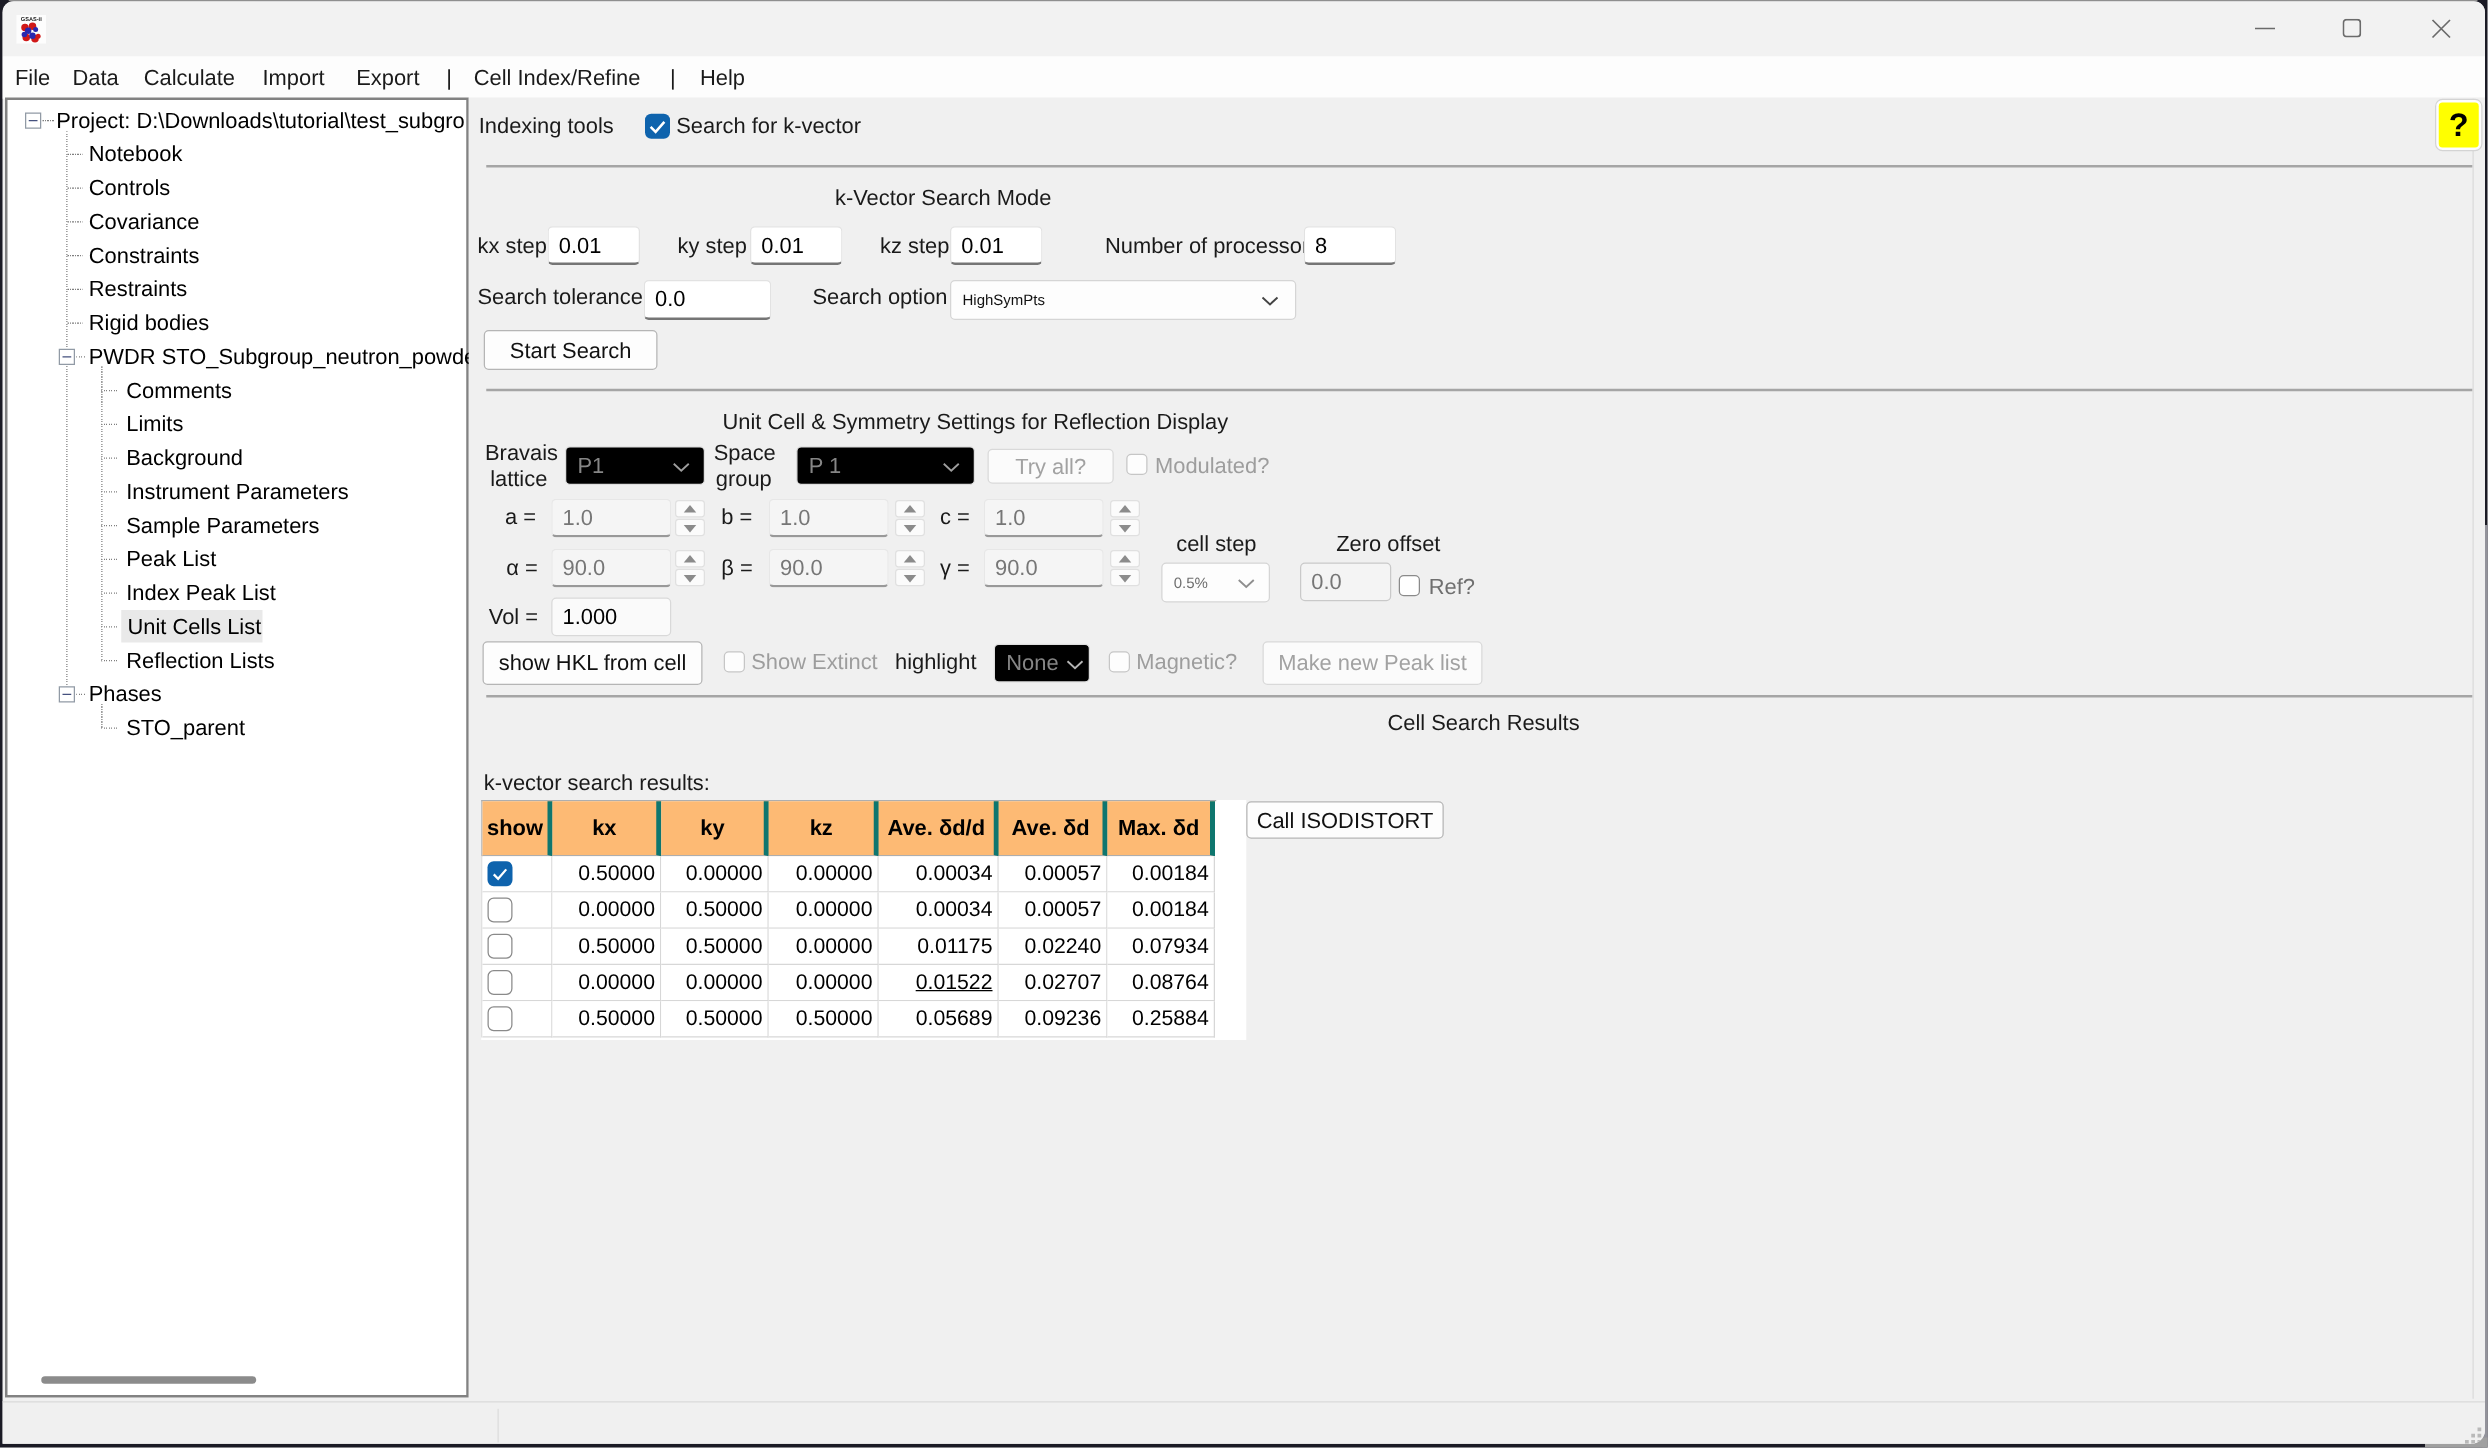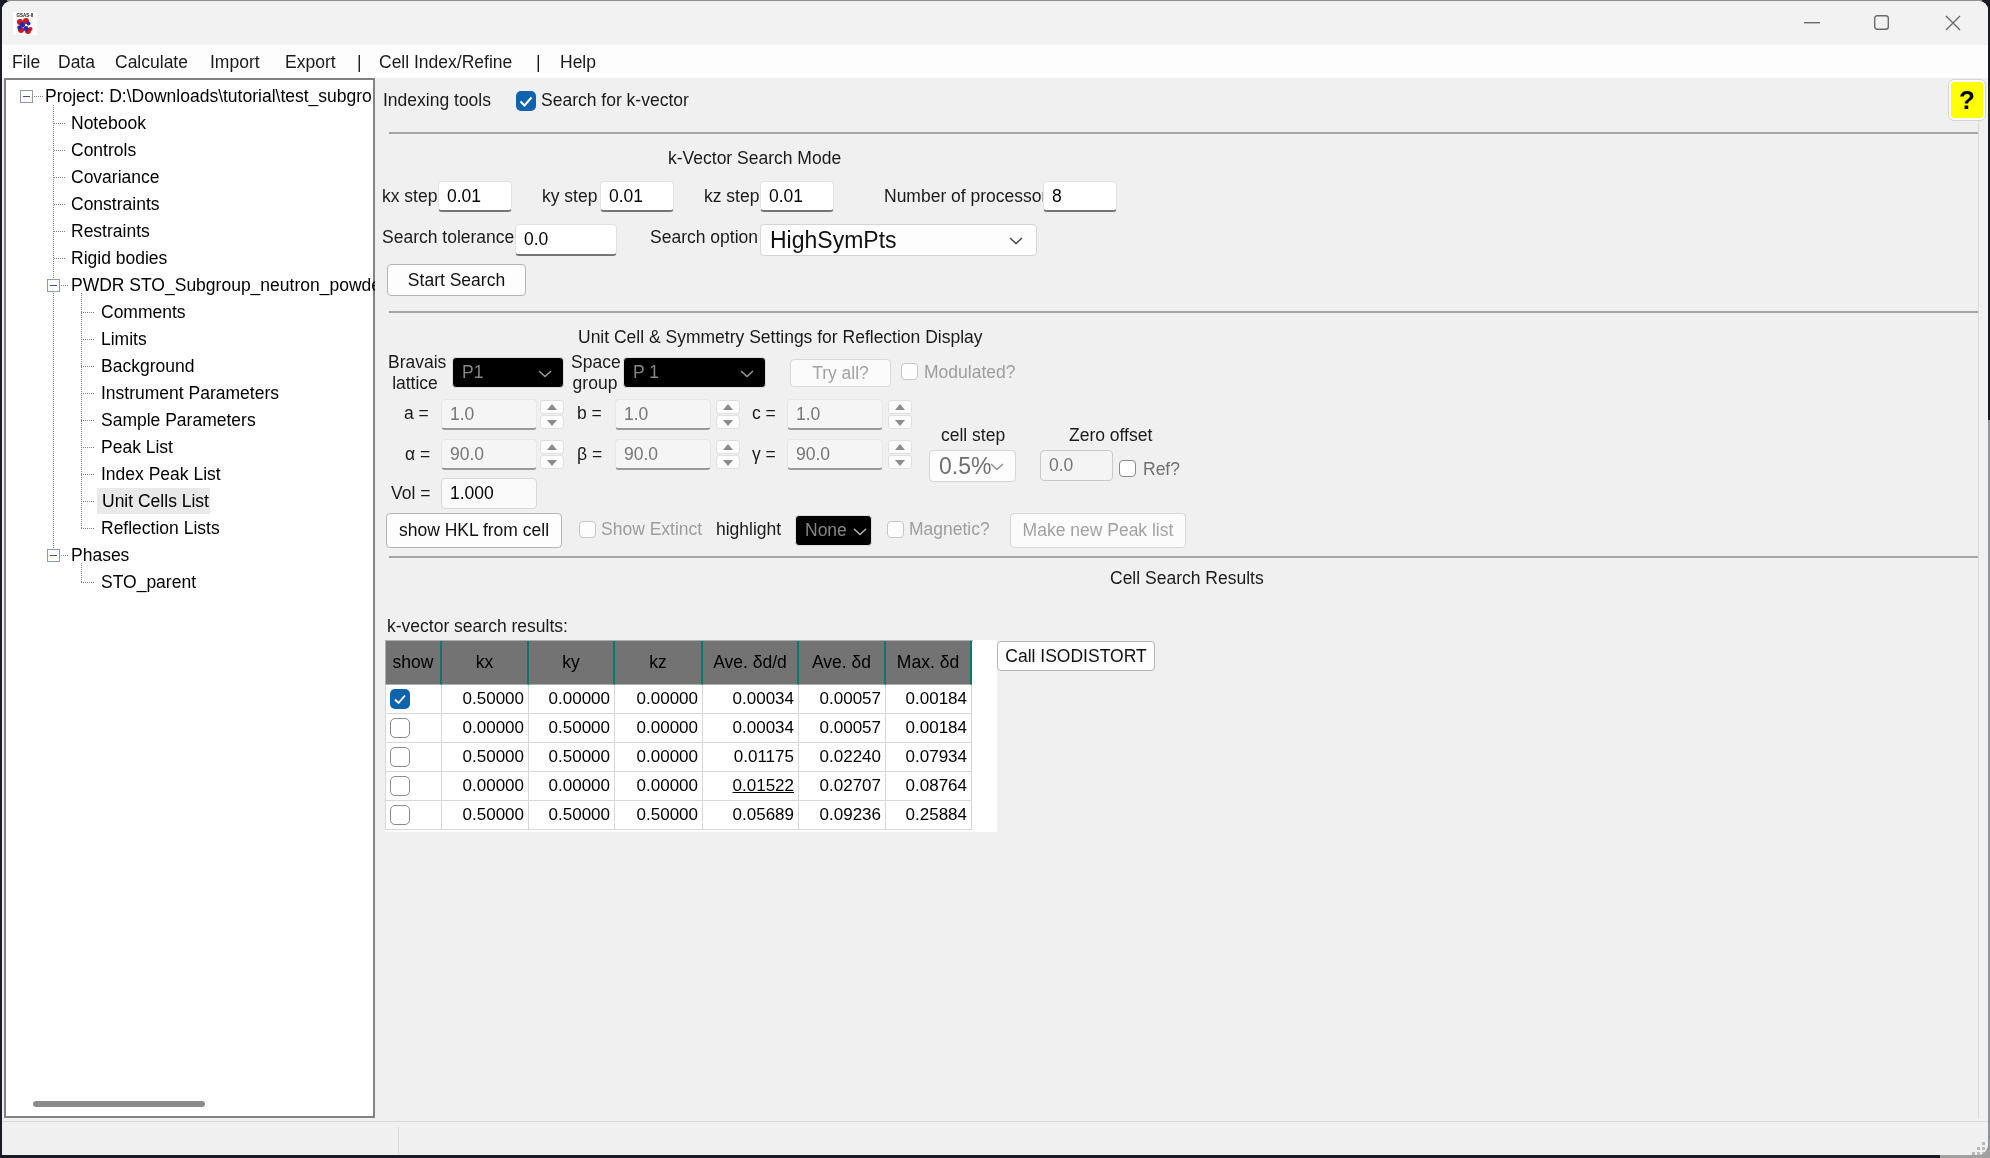--- a/index.html
+++ b/index.html
@@ -21,34 +21,34 @@
   #treehs{position:absolute;left:27px;top:1021px;width:172px;height:6px;background:#8b8b8b;border-radius:3px;}
   
   #rpanel{position:absolute;left:373px;top:77px;width:1613px;height:1042px;background:#f0f0f0;}
   .sep{position:absolute;height:2px;background:#a5a5a5;}
   .lbl{position:absolute;font-size:17.5px;color:#1a1a1a;white-space:nowrap;}
   .glbl{position:absolute;font-size:17.5px;color:#9d9d9d;white-space:nowrap;}
   .inp{position:absolute;background:#fff;border:1px solid #e2e2e2;border-bottom:2px solid #757575;border-radius:4px;font-size:17.5px;color:#000;padding:0 8px;display:flex;align-items:center;box-sizing:border-box;}
   .dinp{position:absolute;background:#f5f5f5;border:1px solid #e7e7e7;border-bottom:2px solid #999;border-radius:4px;font-size:17.5px;color:#767676;padding:0 8px;display:flex;align-items:center;box-sizing:border-box;}
   .btn{position:absolute;background:#fdfdfd;border:1px solid #b5b5b5;border-radius:4px;font-size:17.5px;color:#111;display:flex;align-items:center;justify-content:center;box-sizing:border-box;}
   .dbtn{position:absolute;background:#fbfbfb;border:1px solid #d9d9d9;border-radius:4px;font-size:17.5px;color:#a2a2a2;display:flex;align-items:center;justify-content:center;box-sizing:border-box;}
-  .combo{position:absolute;background:#fdfdfd;border:1px solid #d5d5d5;border-radius:4px;font-size:23px;color:#111;display:flex;align-items:center;box-sizing:border-box;padding:15px 9px;}
+  .combo{position:absolute;background:#fdfdfd;border:1px solid #d5d5d5;border-radius:4px;font-size:12px;color:#111;display:flex;align-items:center;box-sizing:border-box;padding:15px 9px;}
   .dcombo{position:absolute;background:#000000;border:1px solid #dedede;border-radius:4px;font-size:17.5px;color:#868686;display:flex;align-items:center;box-sizing:border-box;padding:0 9px;}
   .chev{position:absolute;}
   .cb{position:absolute;width:17px;height:17px;border:1px solid #8a8a8a;border-radius:4px;background:#fff;box-sizing:border-box;}
   .dcb{position:absolute;width:17px;height:17px;border:1px solid #c6c6c6;border-radius:4px;background:#fdfdfd;box-sizing:border-box;}
   .ccb{position:absolute;width:20px;height:20px;border-radius:5px;background:#0e63ad;}
   .spin{position:absolute;width:24px;height:30px;}
   .spin .u,.spin .d{position:absolute;left:0;width:24px;height:14px;background:#fbfbfb;border:1px solid #e0e0e0;border-radius:3px;box-sizing:border-box;}
   .spin .u{top:0;} .spin .d{top:15px;}
   .tri-u{position:absolute;left:6px;top:3px;width:0;height:0;border-left:5px solid transparent;border-right:5px solid transparent;border-bottom:6px solid #8b8b8b;}
   .tri-d{position:absolute;left:6px;top:4px;width:0;height:0;border-left:5px solid transparent;border-right:5px solid transparent;border-top:6px solid #8b8b8b;}
   
   .gridwrap{position:absolute;left:10px;top:562px;width:612px;height:192px;background:#fff;}
-  .hcell{position:absolute;background:#737373;border-right:2px solid #0f766e;border-bottom:1px solid #aeaeae;box-sizing:border-box;font-size:17.5px;font-weight:normal;color:#000;display:flex;align-items:center;justify-content:center;}
+  .hcell{position:absolute;background:#fdba74;border-right:4px solid #0f766e;border-bottom:1px solid #aeaeae;box-sizing:border-box;font-size:17.5px;font-weight:bold;color:#000;display:flex;align-items:center;justify-content:center;}
   .dcell{position:absolute;background:#fff;border-right:1px solid #d7d7d7;border-bottom:1px solid #d7d7d7;box-sizing:border-box;font-size:17px;color:#000;display:flex;align-items:center;justify-content:flex-end;padding-right:4px;}
   
   #statusbar{position:absolute;left:0;top:1120px;width:100%;height:34px;background:#f0f0f0;border-top:1px solid #d9d9d9;}
 </style>
 </head>
 <body>
 <div id="root">
   <div id="topline"></div>
   <div style="position:absolute;left:1986px;top:420px;width:4px;height:738px;background:#93939b;"></div>
   <div style="position:absolute;left:1940px;top:1150px;width:50px;height:8px;background:#a0a0a0;"></div>
@@ -163,21 +163,21 @@
       <div class="btn" style="left:12px;top:186px;width:139px;height:32px;">Start Search</div>
       <div class="sep" style="left:14px;top:233px;width:1589px;"></div>
       <div class="lbl" style="left:203px;top:249px;">Unit Cell &amp; Symmetry Settings for Reflection Display</div>
       <div class="lbl" style="left:13px;top:274px;width:54px;text-align:center;line-height:21px;">Bravais<br>lattice</div>
       <div class="dcombo" style="left:77px;top:279px;width:112px;height:31px;">P1
         <svg class="chev" style="left:85px;top:12px;" width="14" height="8">
             <path d="M1 1 L7 6.5 L13 1" stroke="#9d9d9d" stroke-width="1.5" fill="none"></path>
           </svg>
       </div>
       <div class="lbl" style="left:196px;top:274px;width:48px;text-align:center;line-height:21px;">Space<br>group</div>
-      <div class="dcombo" style="left:248px;top:279px;width:143px;height:31px;">P 1
+      <div class="dcombo" style="left:262px;top:279px;width:143px;height:31px;">P 1
         <svg class="chev" style="left:116px;top:12px;" width="14" height="8">
             <path d="M1 1 L7 6.5 L13 1" stroke="#9d9d9d" stroke-width="1.5" fill="none"></path>
           </svg>
       </div>
       <div class="dbtn" style="left:415px;top:281px;width:101px;height:28px;">Try all?</div>
       <div class="dcb" style="left:526px;top:285px;"></div>
       <div class="glbl" style="left:549px;top:284px;">Modulated?</div>
 
       <div class="lbl" style="left:29px;top:325px;">a =</div>
       <div class="dinp" style="left:66px;top:321px;width:96px;height:31px;">1.0</div>

